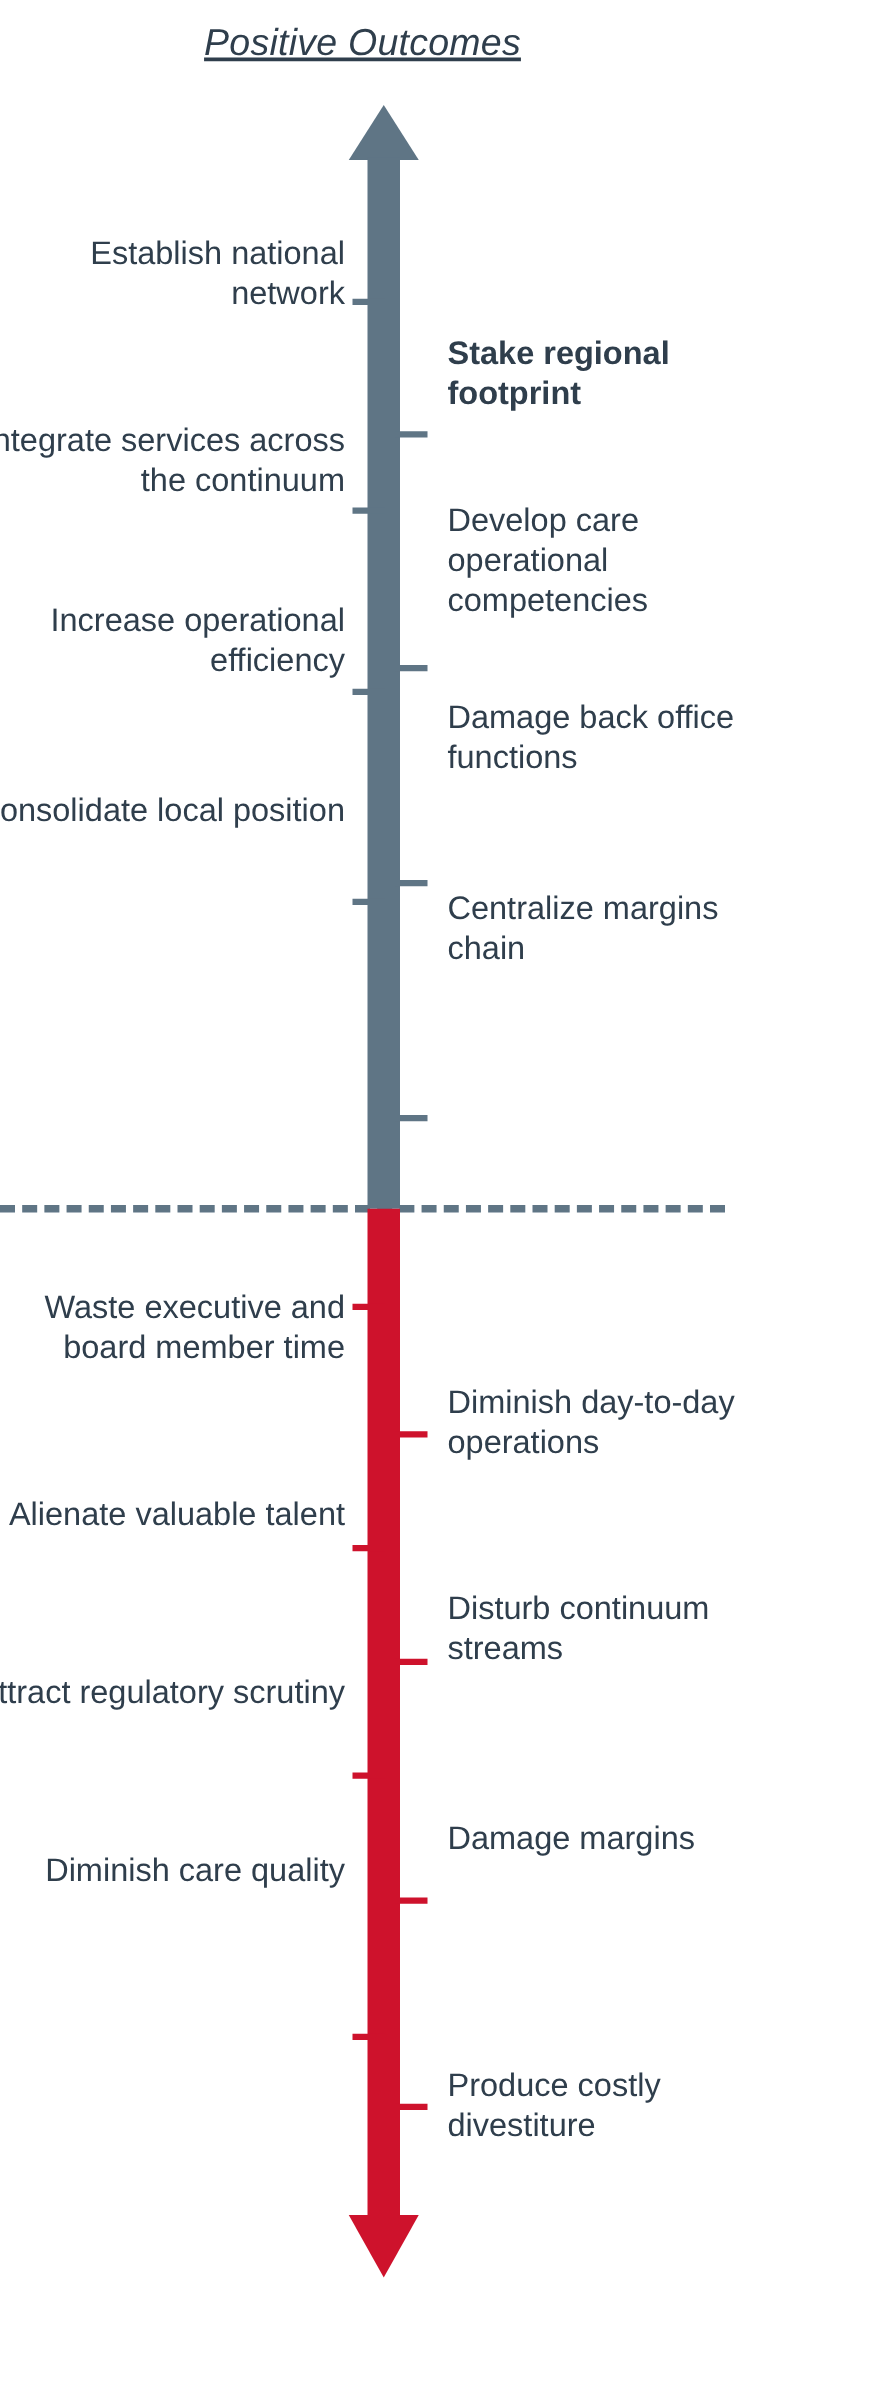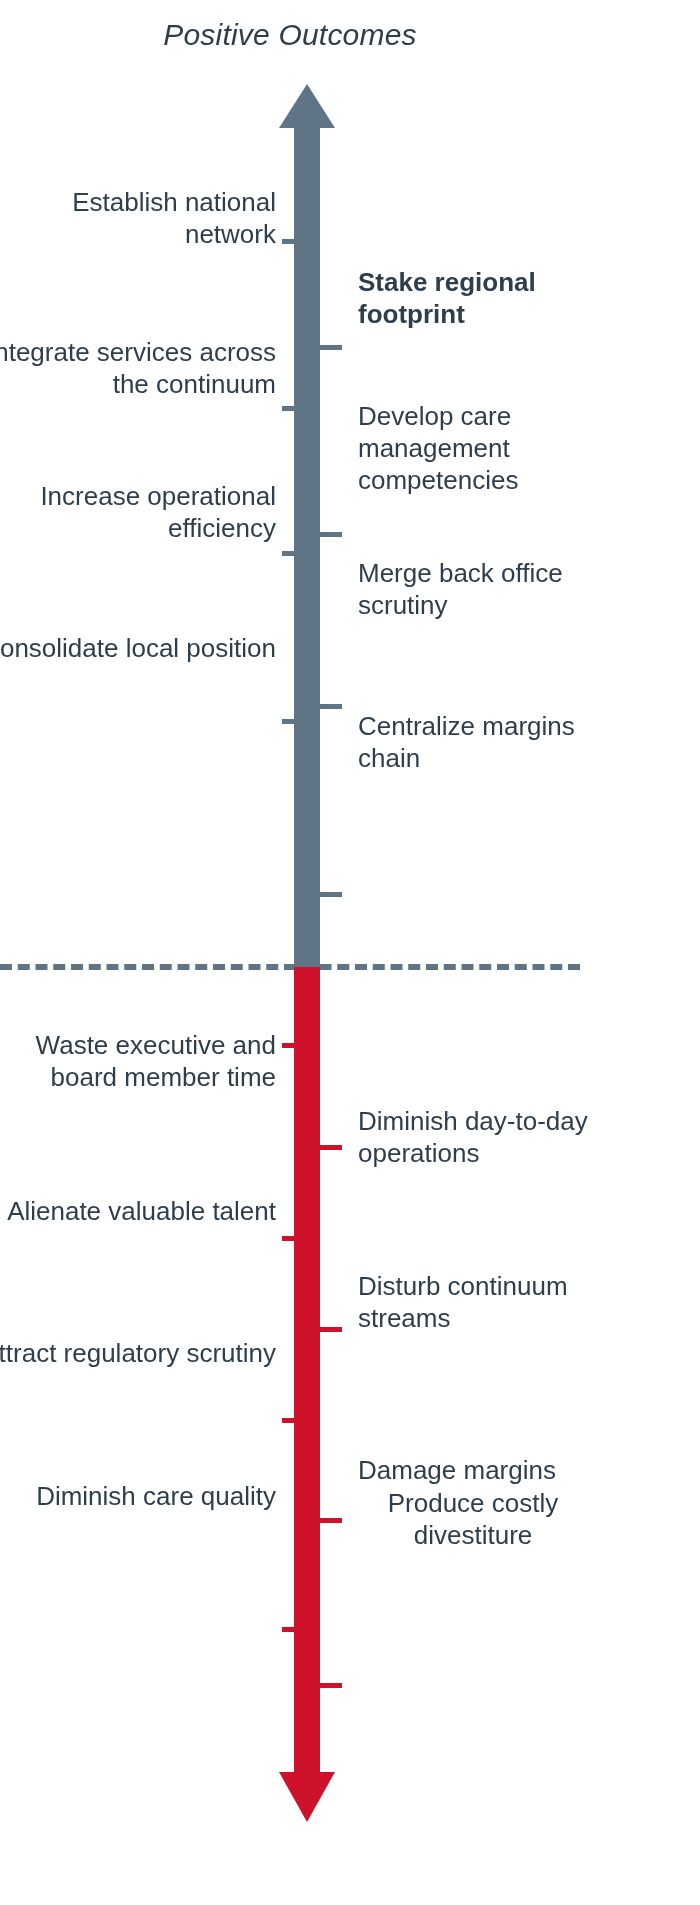--- a/index.html
+++ b/index.html
@@ -20,20 +20,21 @@
   .caption {
     position: absolute;
     width: 580px;
     left: 0;
     text-align: center;
     font-style: italic;
     font-size: 30px;
     color: #2f3e4c;
     letter-spacing: 0.2px;
     white-space: nowrap;
+    text-decoration: underline;
   }
   #caption-top { top: 18px; }
   #caption-bottom { top: 1845px; }
 
   
   .shaft {
     position: absolute;
     left: 294px;
     width: 26px;
   }
@@ -118,40 +119,40 @@
   <div id="arrowhead-down" class="arrowhead"></div>
 
   <div id="items-layer">
       <div class="tick left pos" style="top: 239px;"></div>
       <div class="label left" style="top: 186px;">Establish national network</div>
       <div class="tick right pos" style="top: 345px;"></div>
       <div class="label right" style="top: 266px; font-weight: bold;">Stake regional footprint</div>
       <div class="tick left pos" style="top: 406px;"></div>
       <div class="label left" style="top: 336px;">Integrate services across the continuum</div>
       <div class="tick right pos" style="top: 532px;"></div>
-      <div class="label right" style="top: 400px;">Develop care management competencies</div>
+      <div class="label right" style="top: 400px;">Develop care operational competencies</div>
       <div class="tick left pos" style="top: 551px;"></div>
       <div class="label left" style="top: 480px;">Increase operational efficiency</div>
       <div class="tick right pos" style="top: 704px;"></div>
-      <div class="label right" style="top: 557px;">Merge back office scrutiny</div>
+      <div class="label right" style="top: 557px;">Damage back office functions</div>
       <div class="tick left pos" style="top: 719px;"></div>
       <div class="label left" style="top: 632px;">Consolidate local position</div>
       <div class="tick right pos" style="top: 892px;"></div>
       <div class="label right" style="top: 710px;">Centralize margins chain</div>
       <div class="tick left neg" style="top: 1043px;"></div>
       <div class="label left" style="top: 1029px;">Waste executive and board member time</div>
       <div class="tick right neg" style="top: 1145px;"></div>
       <div class="label right" style="top: 1105px;">Diminish day-to-day operations</div>
       <div class="tick left neg" style="top: 1236px;"></div>
       <div class="label left" style="top: 1195px;">Alienate valuable talent</div>
       <div class="tick right neg" style="top: 1327px;"></div>
       <div class="label right" style="top: 1270px;">Disturb continuum streams</div>
       <div class="tick left neg" style="top: 1418px;"></div>
       <div class="label left" style="top: 1337px;">Attract regulatory scrutiny</div>
       <div class="tick right neg" style="top: 1518px;"></div>
       <div class="label right" style="top: 1410px; margin-top: 44px;">Damage margins</div>
       <div class="tick left neg" style="top: 1627px;"></div>
       <div class="label left" style="top: 1480px;">Diminish care quality</div>
       <div class="tick right neg" style="top: 1683px;"></div>
-      <div class="label right" style="top: 1487px; text-align: center;">Produce costly divestiture</div>
+      <div class="label right" style="top: 1652px;">Produce costly divestiture</div>
     </div>
 
 </div>
 
 </body></html>

